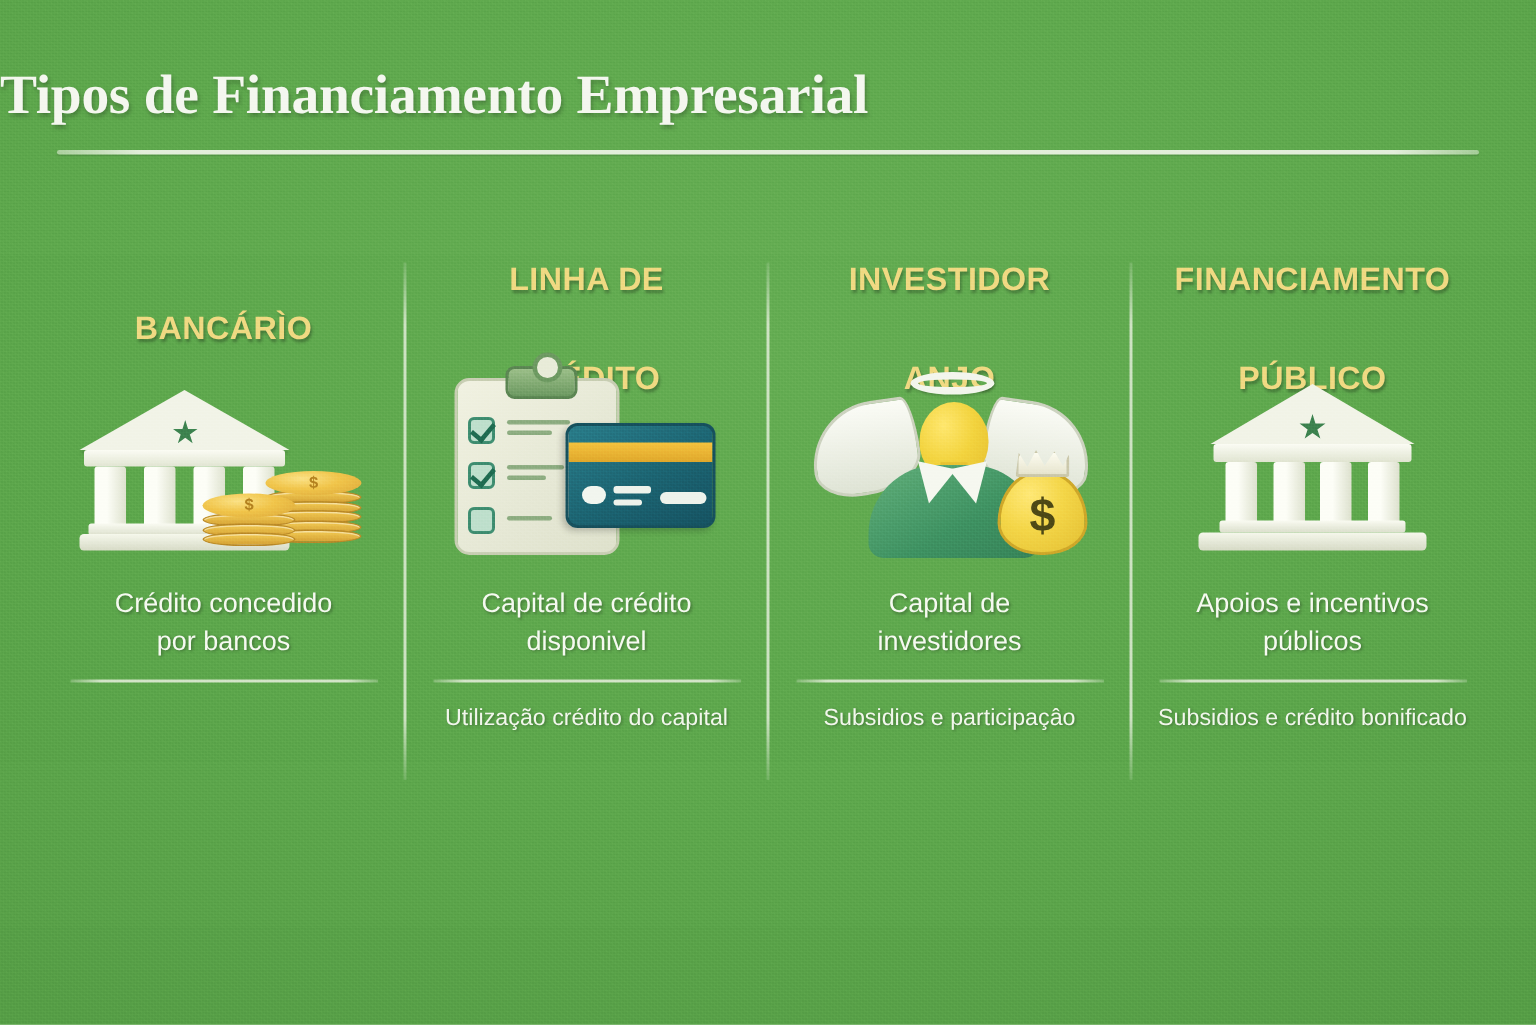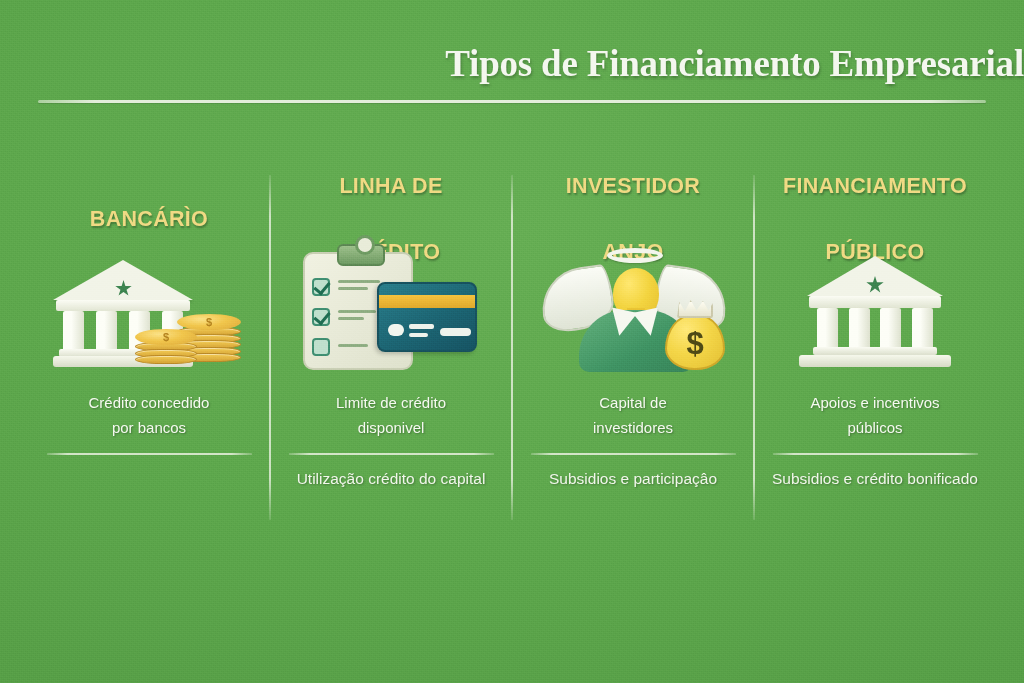--- a/index.html
+++ b/index.html
@@ -31,21 +31,21 @@
       repeating-linear-gradient(0deg,   rgba(255,255,255,.045) 0 1px, rgba(0,0,0,.045) 1px 2px),
       repeating-linear-gradient(90deg,  rgba(255,255,255,.035) 0 1px, rgba(0,0,0,.035) 1px 2px),
       repeating-linear-gradient(37deg,  rgba(255,255,255,.03) 0 1px, rgba(0,0,0,.025) 1px 3px);
     mix-blend-mode: overlay;
   }
 
   
   #title {
     position: absolute;
     top: 42px; left: 0; width: 1024px;
-    text-align: right;
+    text-align: left;
     color: #f4f7ef;
     font-family: "Liberation Serif", serif;
     font-weight: bold;
     font-size: 37px;
     letter-spacing: -.2px;
     text-shadow: 1px 2px 3px rgba(0,0,0,.25);
     white-space: nowrap;
   }
 
   #title-rule {
@@ -100,21 +100,21 @@
     width: 200px; height: 128px;
     margin-top: 6px;
     display: flex;
     align-items: flex-end;
     justify-content: center;
   }
 
   .desc {
     margin-top: 18px;
     color: #f6faf1;
-    font-size: 15px;
+    font-size: 18px;
     line-height: 25px;
     font-weight: normal;
     text-align: center;
     text-shadow: 1px 1px 2px rgba(0,0,0,.3);
   }
   .desc .l2 { display: block; }
 
   .hdiv {
     margin-top: 13px;
     width: 205px; height: 2px;
@@ -497,21 +497,21 @@
             <div class="stripe"></div>
             <div class="chip"></div>
             <div class="ln-a"></div>
             <div class="ln-b"></div>
             <div class="ln-c"></div>
           </div>
         </div>
       </div>
 
       <div class="desc">
-        <span>Limite de crédito</span>
+        <span>Capital de crédito</span>
         <span class="l2">disponivel</span>
       </div>
       <div class="hdiv"></div>
       <div class="subdesc">Utilização crédito do capital</div>
     </div>
 
     <div class="col">
       <div class="vdiv" style="left:-1px"></div>
 
       <div class="col-title">

